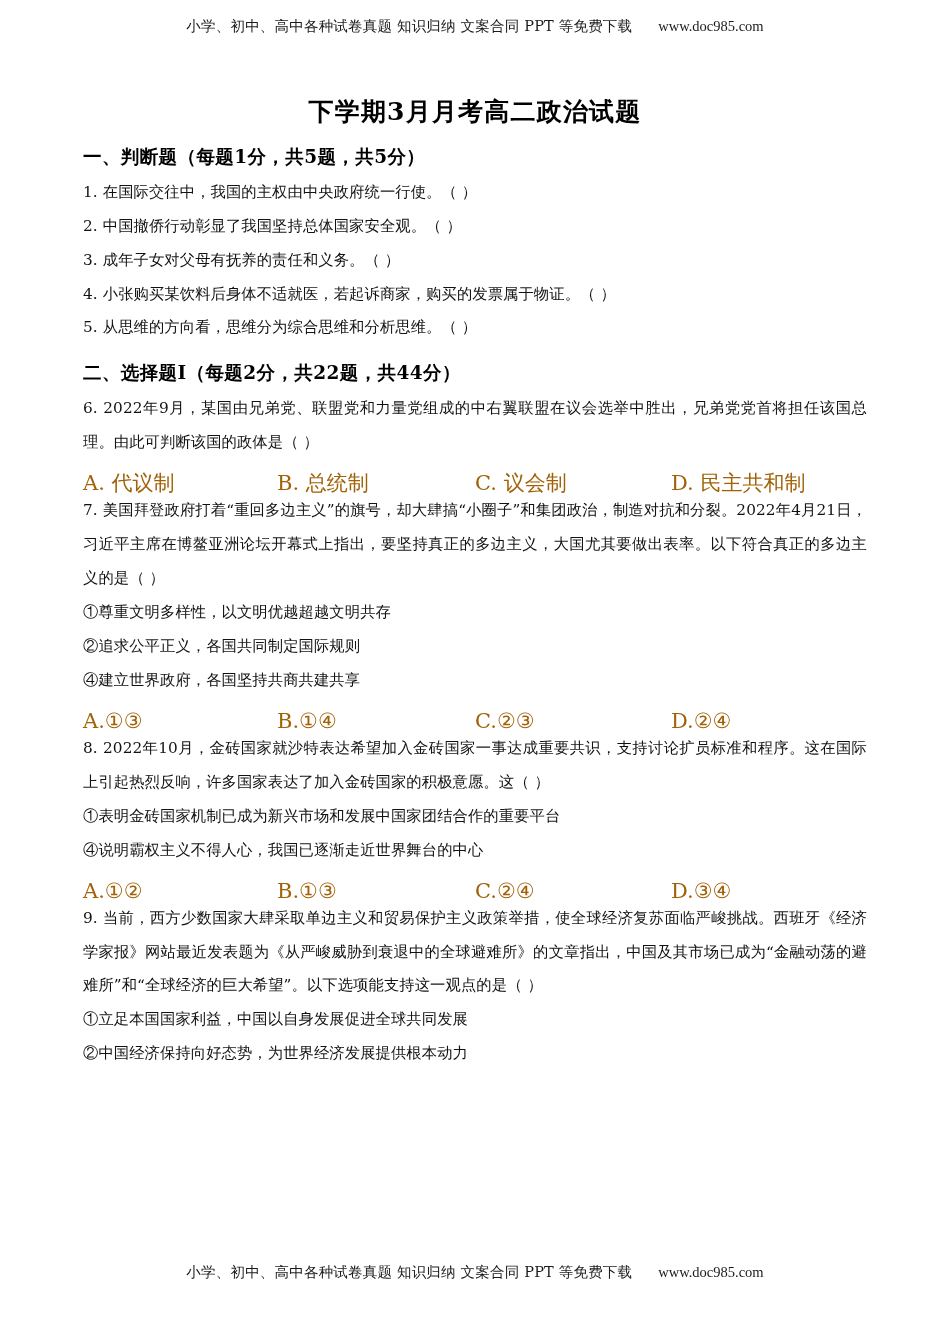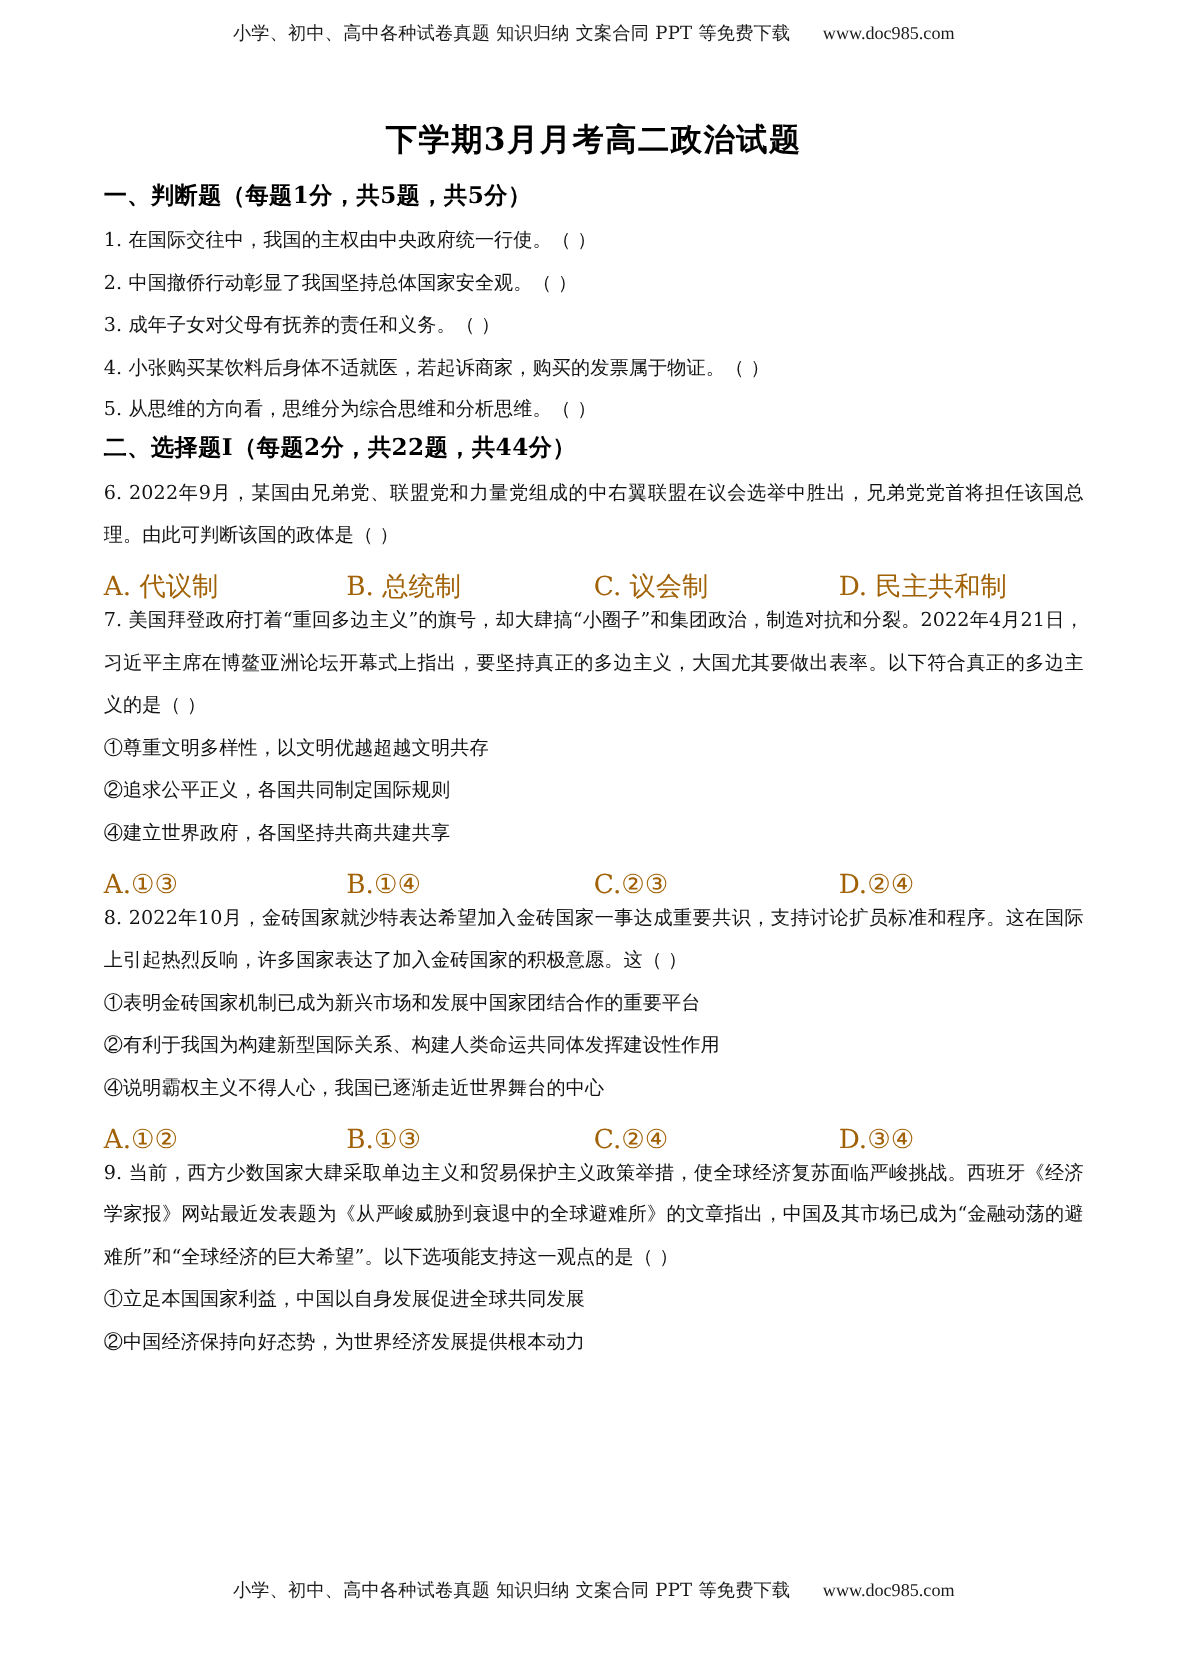--- a/index.html
+++ b/index.html
@@ -68,21 +68,21 @@
   }
 
   .section-head {
     font-size: 18.5px;
     font-weight: bold;
     line-height: 1.55;
     margin: 0 0 4px 0;
     letter-spacing: 0.4px;
     color: #000;
   }
-  .section-head.second { }
+  .section-head.second { margin-top: 14px; }
 
   .q {
     font-size: 15.3px;
     line-height: 2.22;
     margin: 0;
     text-align: justify;
     text-justify: inter-ideograph;
     letter-spacing: 0.1px;
     color: #121212;
   }
@@ -145,21 +145,20 @@
     <p class="q item">④建立世界政府，各国坚持共商共建共享</p>
     <div class="opts">
       <span class="opt a">A.①③</span>
       <span class="opt b">B.①④</span>
       <span class="opt c">C.②③</span>
       <span class="opt d">D.②④</span>
     </div>
 
     <p class="q stem">8. 2022年10月，金砖国家就沙特表达希望加入金砖国家一事达成重要共识，支持讨论扩员标准和程序。这在国际上引起热烈反响，许多国家表达了加入金砖国家的积极意愿。这（      ）</p>
     <p class="q item">①表明金砖国家机制已成为新兴市场和发展中国家团结合作的重要平台</p>
-    <p class="q item">②有利于我国为构建新型国际关系、构建人类命运共同体发挥建设性作用</p>
     <p class="q item">④说明霸权主义不得人心，我国已逐渐走近世界舞台的中心</p>
     <div class="opts">
       <span class="opt a">A.①②</span>
       <span class="opt b">B.①③</span>
       <span class="opt c">C.②④</span>
       <span class="opt d">D.③④</span>
     </div>
 
     <p class="q stem">9. 当前，西方少数国家大肆采取单边主义和贸易保护主义政策举措，使全球经济复苏面临严峻挑战。西班牙《经济学家报》网站最近发表题为《从严峻威胁到衰退中的全球避难所》的文章指出，中国及其市场已成为“金融动荡的避难所”和“全球经济的巨大希望”。以下选项能支持这一观点的是（ ）</p>
     <p class="q item">①立足本国国家利益，中国以自身发展促进全球共同发展</p>

